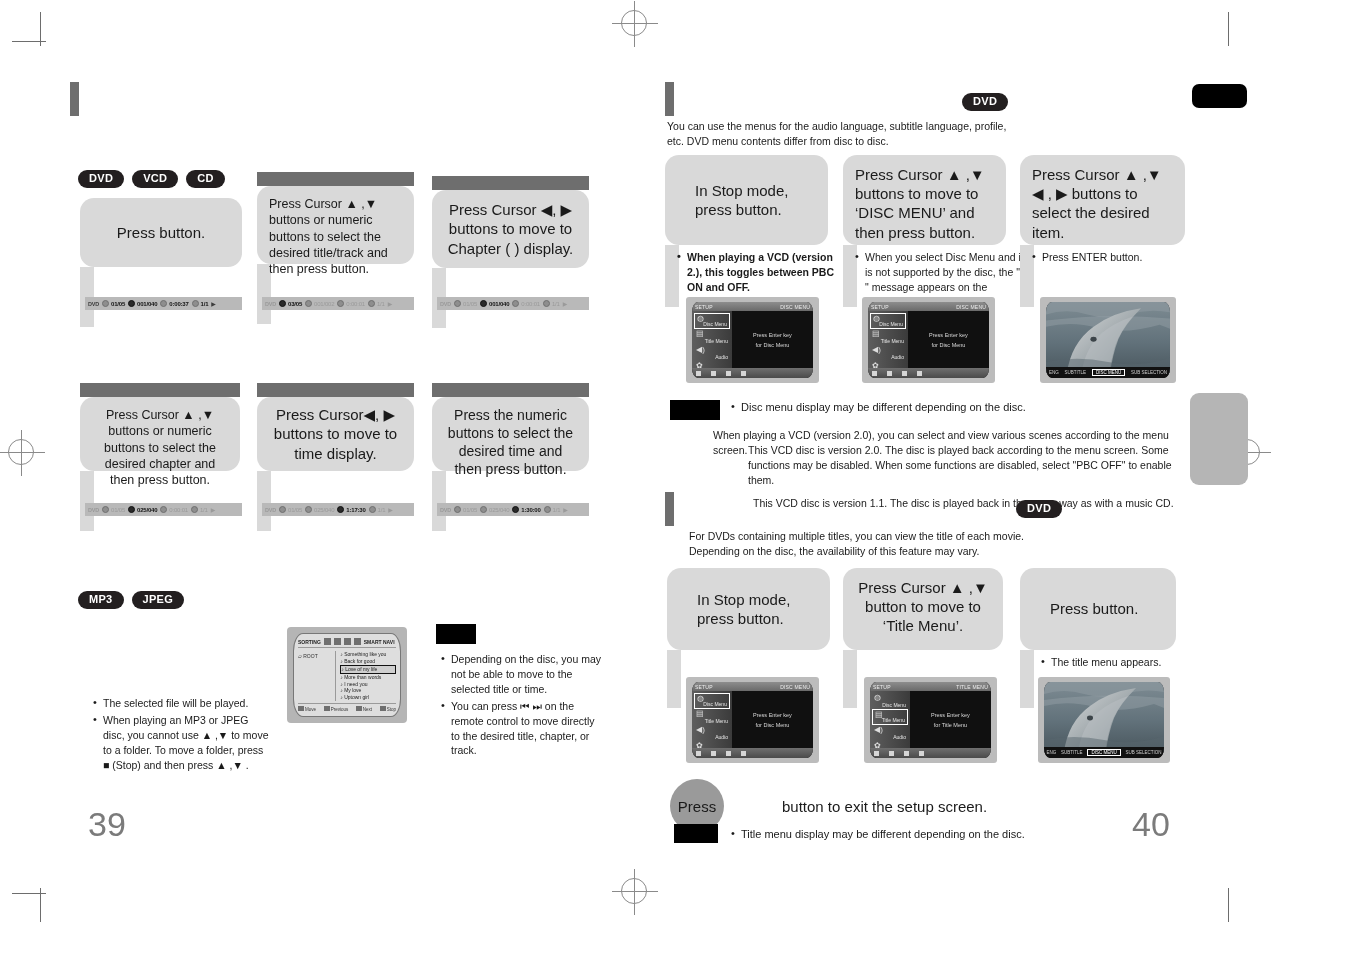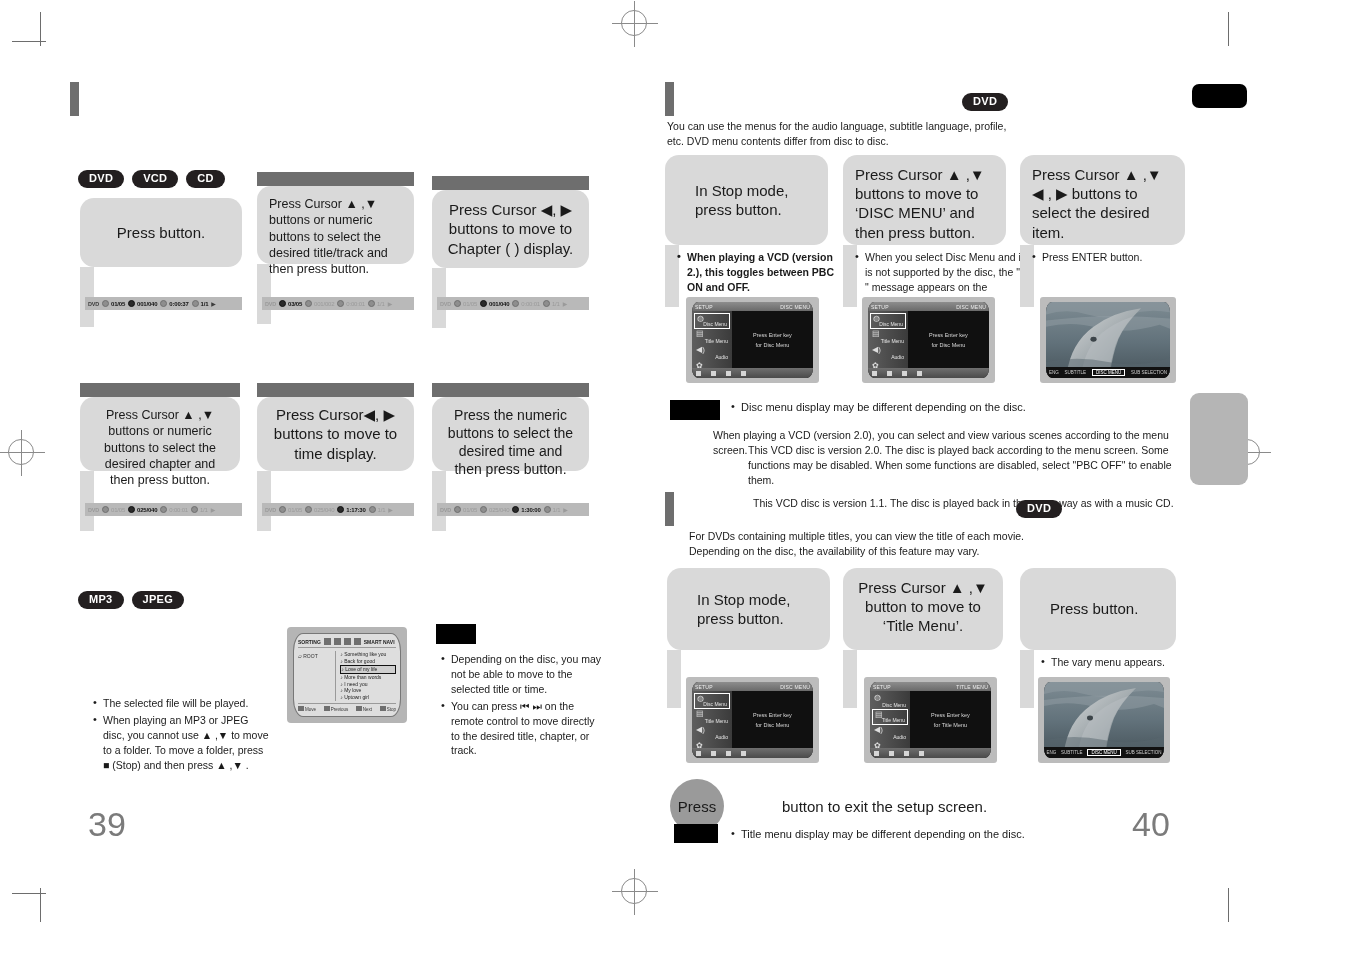--- a/index.html
+++ b/index.html
@@ -616,21 +616,21 @@
   </div>
 
   <div class="col-wrap" style="left:1020px;top:568px;width:156px;">
     <div class="bubble" style="height:82px;padding-left:30px;display:flex;align-items:center;">
       <span>Press button.</span>
     </div>
     <div class="tail" style="height:58px;"></div>
   </div>
   <div class="note" style="position:absolute;left:1040px;top:655px;width:150px;">
     <ul>
-        <li>The vary menu appears.</li>
+        <li>The title menu appears.</li>
       </ul>
   </div>
 
   <div class="tv" style="position:absolute;left:686px;top:677px;width:133px;">
     <div class="tv-inner" style="height:76px;">
       <div class="menu-top">
         <span>SETUP</span>
         <span>DISC MENU</span>
       </div>
       <div class="menu-left">

